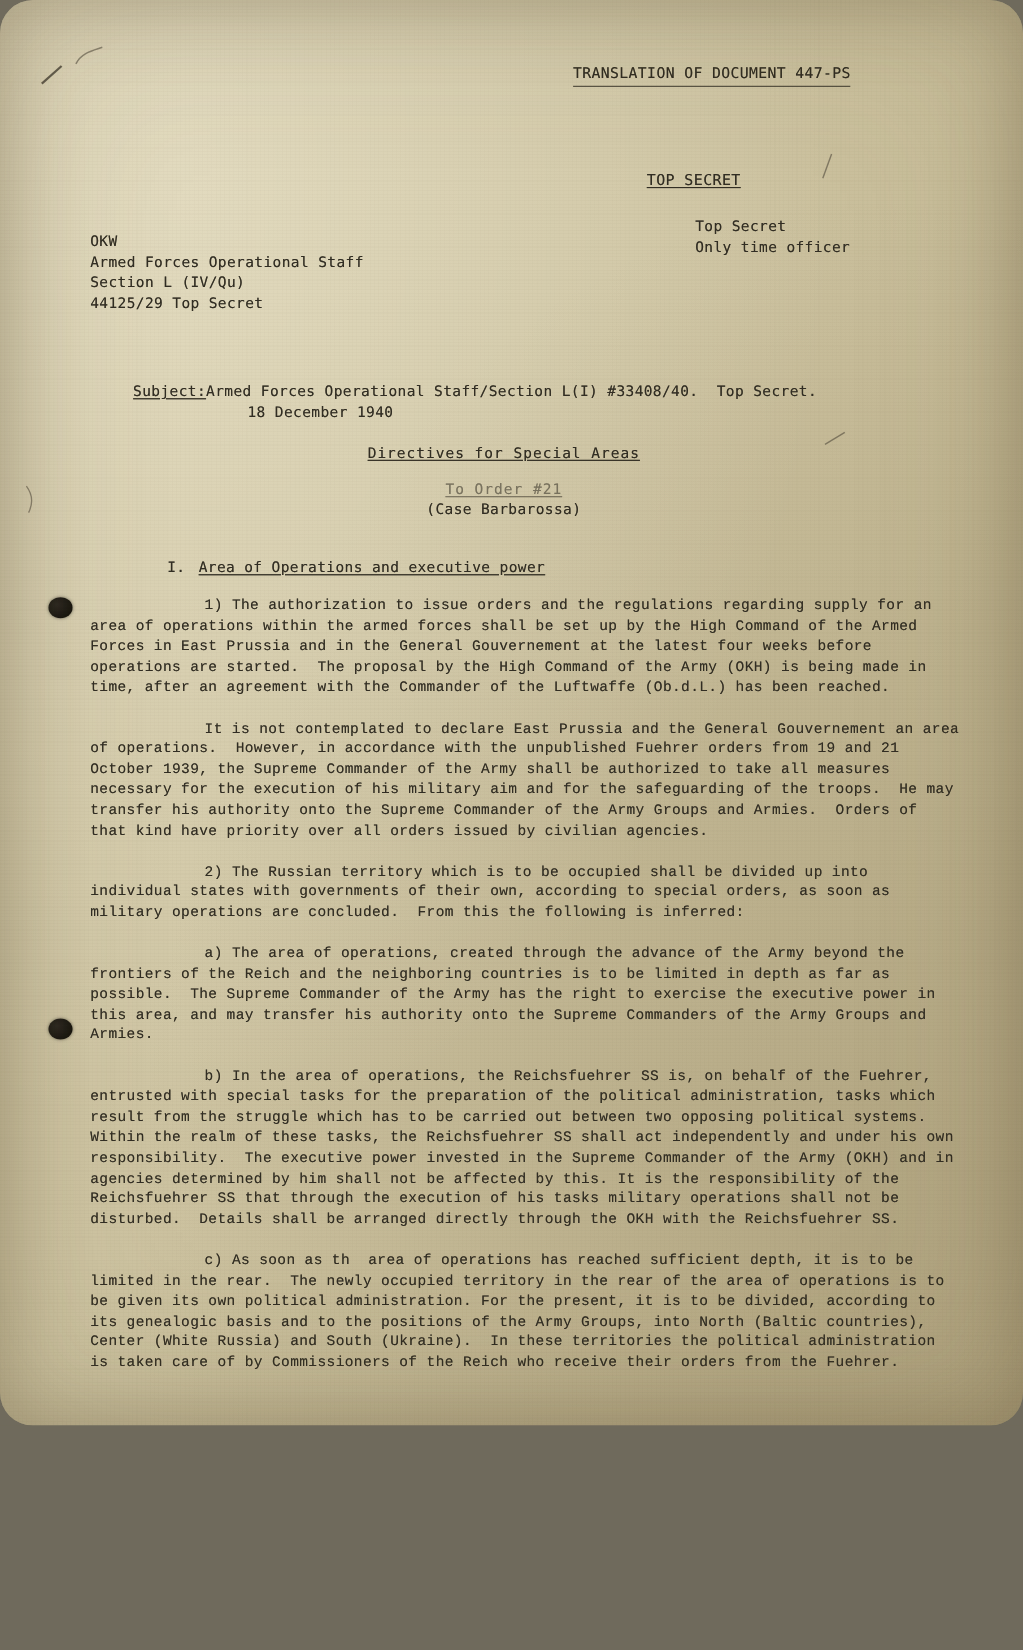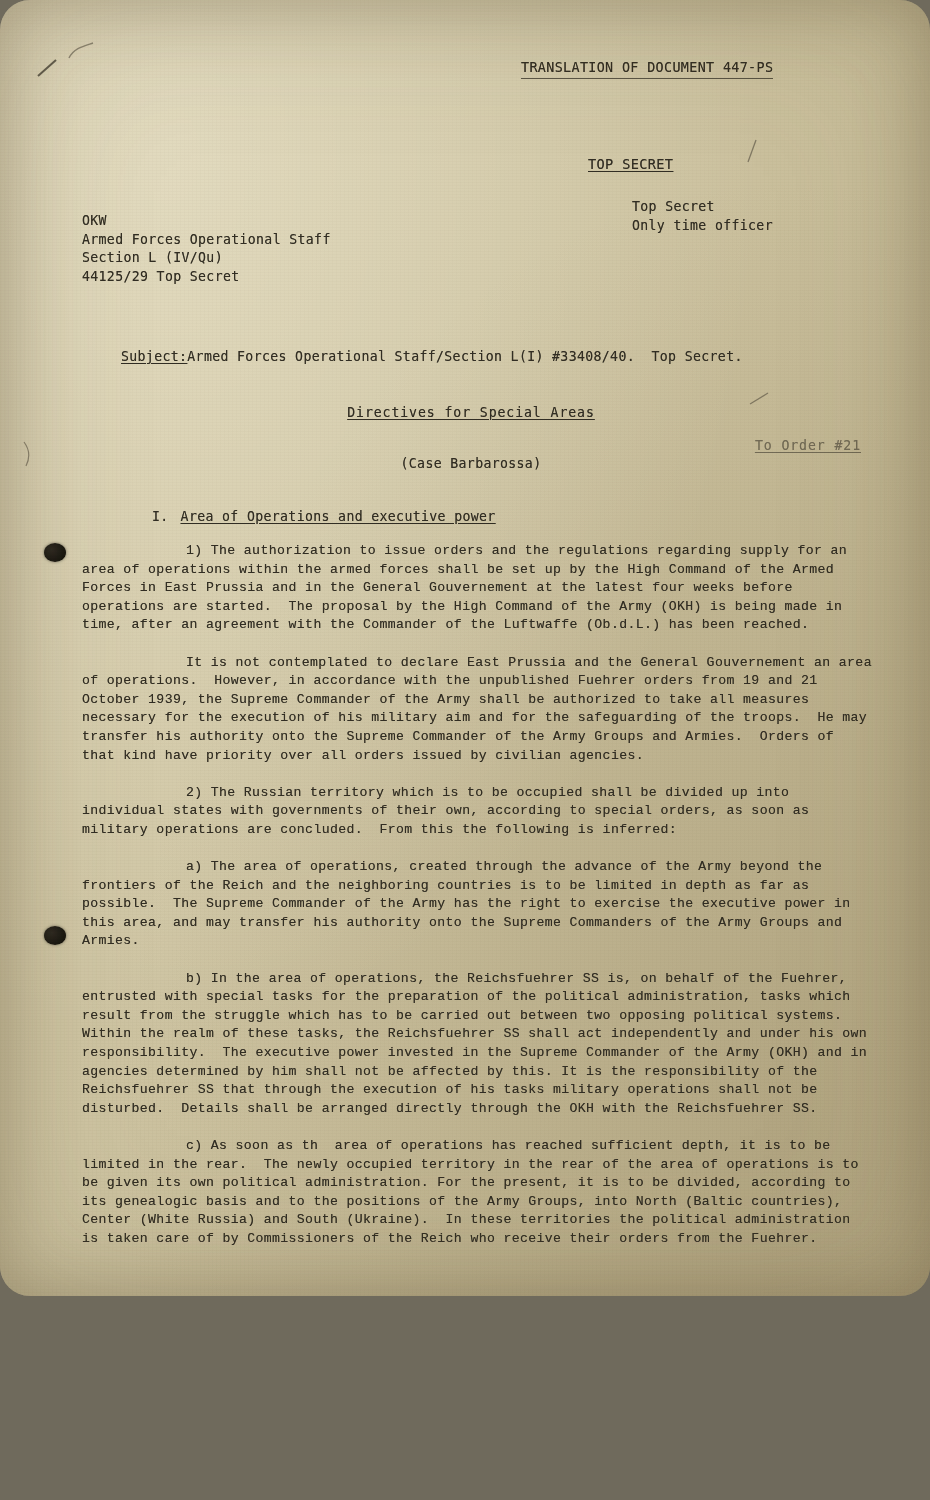--- a/index.html
+++ b/index.html
@@ -92,27 +92,27 @@
     position: absolute;
     left: 90px;
     top: 348px;
     width: 780px;
     margin-left: 31px;
   }
   #subject-block .l2 { padding-left: 104px; }
 
   #title-block {
     position: absolute;
-    left: 81px;
+    left: 68px;
     top: 404px;
     width: 780px;
     text-align: center;
   }
   #title-block .t1 { letter-spacing: 0.9px; }
-  #title-block .t2 { letter-spacing: 0.9px; text-align: right; }
+  #title-block .t2 { letter-spacing: 0.9px; }
 
   #section-heading {
     position: absolute;
     left: 152px;
     top: 508px;
   }
   #section-heading .num { padding-right: 12px; }
 
   #body-block {
     position: absolute;
@@ -180,20 +180,21 @@
   <div id="okw-block">
     <div class="typed">OKW</div>
     <div class="typed">Armed Forces Operational Staff</div>
     <div class="typed">Section L (IV/Qu)</div>
     <div class="typed">44125/29 Top Secret</div>
   </div>
 
 
   <div id="subject-block">
     <div class="typed"><span class="u">Subject:</span><span>Armed Forces Operational Staff/Section L(I) #33408/40.  Top Secret.</span></div>
+    <div class="typed l2">18 December 1940</div>
   </div>
 
   <div id="title-block">
     <div class="typed t1 u">Directives for Special Areas</div>
     <div class="typed t2 u faded" style="margin-top:14px;">To Order #21</div>
     <div class="typed" style="">(Case Barbarossa)</div>
   </div>
 
   <div id="section-heading">
     <div class="typed"><span class="num">I.</span><span class="u">Area of Operations and executive power</span></div>

